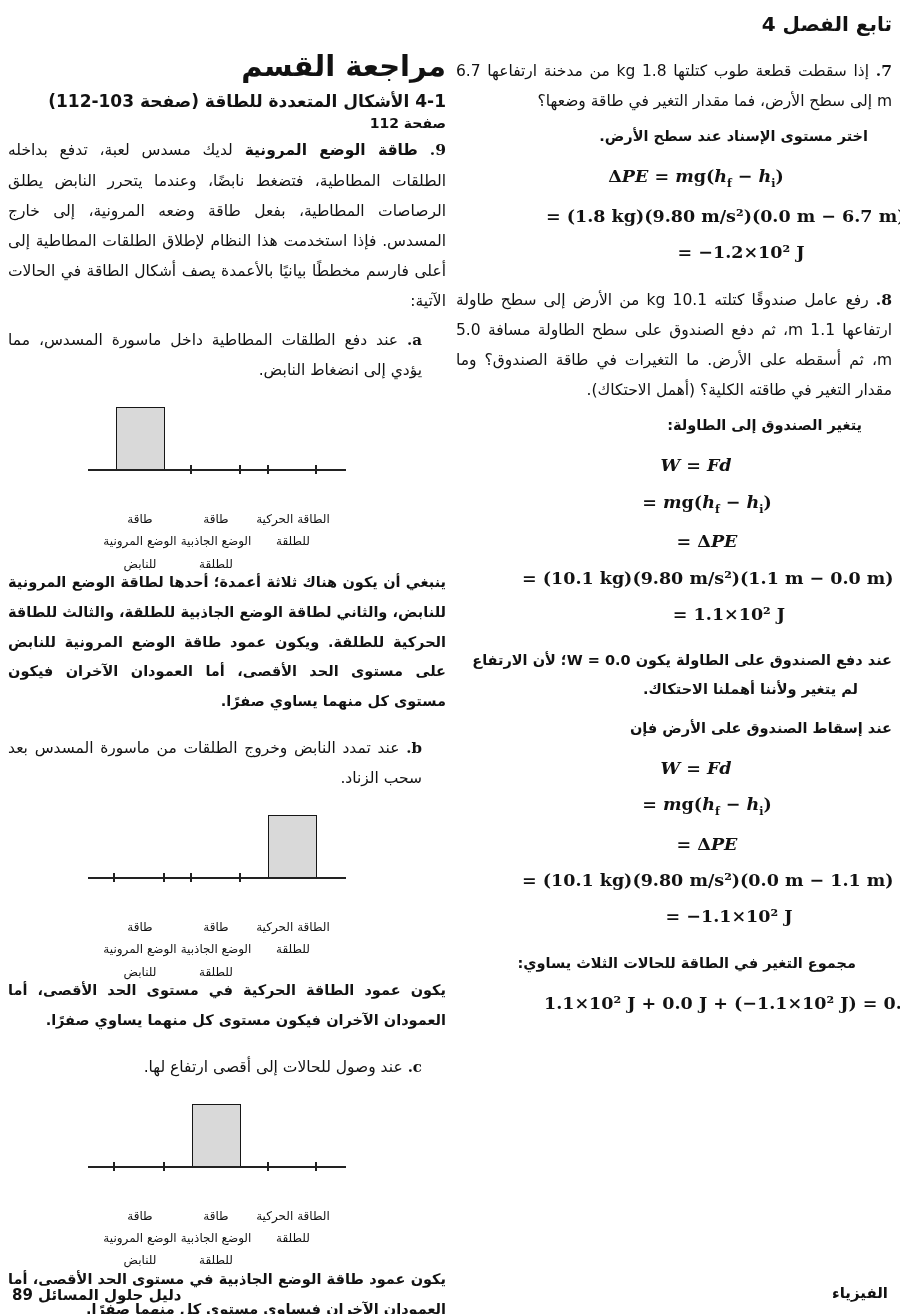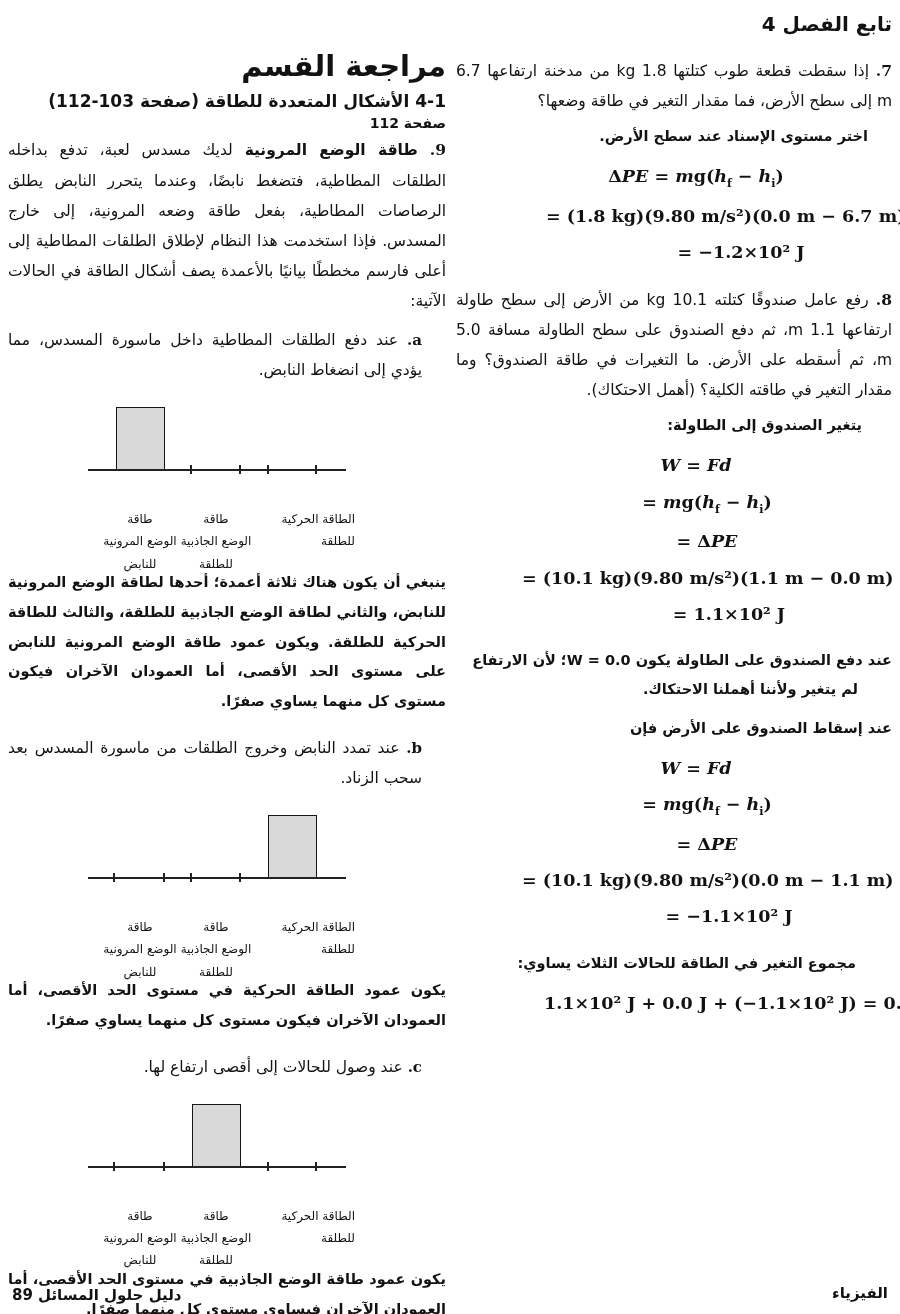--- a/index.html
+++ b/index.html
@@ -43,21 +43,21 @@
 
   .chart{margin:18px 0 12px;}
   .plot{position:relative;width:258px;height:66px;margin:0 100px 0 auto;border-bottom:2.4px solid #222;}
   .bar{position:absolute;bottom:0;width:49px;height:62px;background:#d9d9d9;
        border:1.7px solid #161616;border-bottom:none;box-sizing:border-box;}
   .bar-k{right:29px;}  .bar-g{right:105px;}  .bar-e{right:181px;}
   .tk{position:absolute;bottom:-5px;width:2px;height:9px;background:#222;}
   .p29{right:29px}.p77{right:77px}.p105{right:105px}.p154{right:154px}.p181{right:181px}.p231{right:231px}
   .labs{position:relative;height:80px;width:258px;margin:5px 100px 0 auto;}
   .lab{position:absolute;top:0;width:124px;text-align:center;font-weight:normal;font-size:12px;line-height:1.85;margin-top:32px;}
-  .lab-k{right:-9px;text-align:right;}  .lab-g{right:68px;}  .lab-e{right:144px;}
+  .lab-k{right:-9px;}  .lab-g{right:68px;}  .lab-e{right:144px;}
 
   .footer-right{position:absolute;bottom:12px;right:12px;font-weight:bold;font-size:15px;}
   .footer-left{position:absolute;bottom:10px;left:12px;font-weight:bold;font-size:15px;}
 </style>
 </head>
 <body>
 
 <div class="col col-right">
 
   <h2 class="chapter-heading">تابع الفصل 4</h2>

